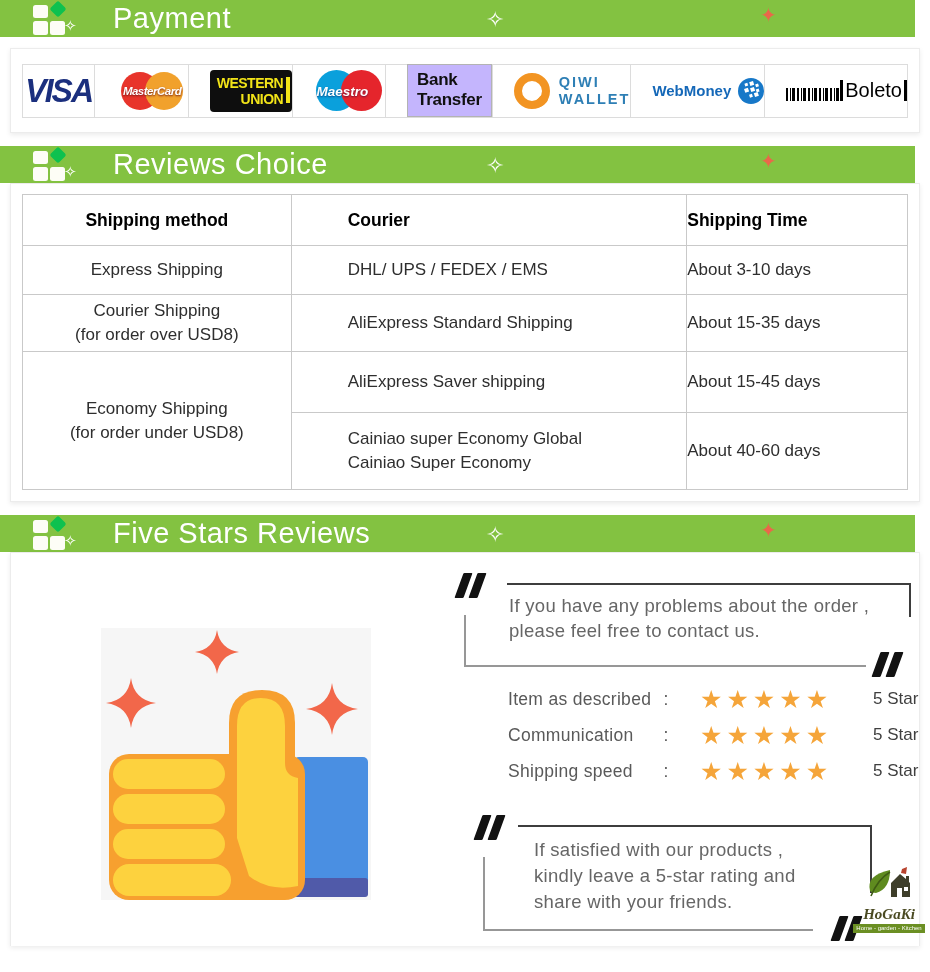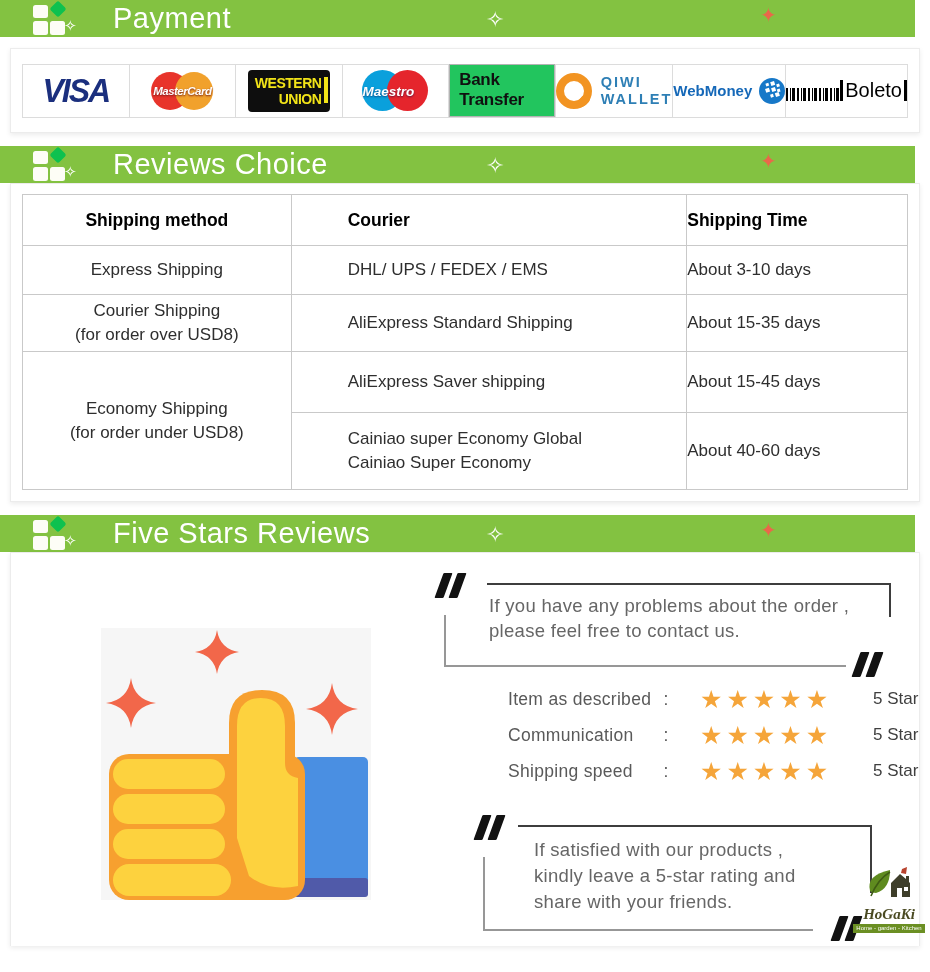--- a/index.html
+++ b/index.html
@@ -21,21 +21,21 @@
   .banner .title { color:#fff; font-size:29px; font-weight:400; margin-left:32px;
     letter-spacing:0.5px; white-space:nowrap; }
   .banner .sparkle-white { position:absolute; left:486px; top:7px; color:#fff;
     font-size:22px; font-family:"DejaVu Sans", sans-serif; }
   .banner .sparkle-orange { position:absolute; left:760px; top:3px; color:#e9684a;
     font-size:20px; font-family:"DejaVu Sans", sans-serif; }
 
   
   .payment-card { margin:11px 10px 13px; height:85px; border:1px solid #ececec;
     box-shadow:0 2px 5px rgba(0,0,0,.08); display:flex; align-items:center; background:#fff; }
-  .payment-grid { display:flex; width:886px; height:54px; margin:0 auto; border:1px solid #dcdcdc; }
+  .payment-grid { display:flex; width:886px; height:54px; margin:0 auto; border:1px solid #dcdcdc;gap:21px; }
   .pay-cell { flex:1; border-right:1px solid #dcdcdc; display:flex; align-items:center;
     justify-content:center; background:#fff; position:relative; }
   .pay-cell:last-child { border-right:none; }
 
   .visa-text { font-size:32px; font-weight:bold; font-style:italic; color:#1b2f7e;
     letter-spacing:-2px; transform:scaleY(1.05); }
 
   .mc-wrap { position:relative; width:64px; height:40px; }
   .mc-circle { position:absolute; width:38px; height:38px; border-radius:50%; top:1px; }
   .mc-red { left:1px; background:#e8342b; }
@@ -54,21 +54,21 @@
     border-right:2px solid #f2e418; }
 
   .maestro-wrap { position:relative; width:66px; height:42px; }
   .ms-circle { position:absolute; width:41px; height:41px; border-radius:50%; top:0; }
   .ms-blue { left:0; background:#0aa0dc; }
   .ms-red { left:25px; background:#e5252c; }
   .ms-text { position:absolute; width:100%; top:14px; text-align:left; color:#fff;
     font-style:italic; font-weight:bold; font-size:13.5px; text-shadow:0 1px 2px rgba(0,0,70,.55); }
 
   .bank-box { border:1px solid #b3b3b3; padding:5px 9px 6px; font-weight:bold;
-    font-size:17px; color:#101010; letter-spacing:-0.3px; background:#22c55e; }
+    font-size:17px; color:#101010; letter-spacing:-0.3px; background:#c4b5fd; }
 
   .qiwi-wrap { display:flex; align-items:center; gap:9px; }
   .qiwi-q { position:relative; width:36px; height:36px; border-radius:50%;
     border:8px solid #f29422; }
   .qiwi-q::after { content:""; position:absolute; right:-4px; bottom:-8px; width:9px;
     height:15px; background:#f29422; border-radius:60% 40% 80% 20%; transform:rotate(38deg); }
   .qiwi-text { color:#2e7fb5; font-size:14.5px; font-weight:bold; letter-spacing:2px;
     line-height:17px; }
 
   .wm-wrap { display:flex; align-items:center; gap:7px; }
@@ -97,21 +97,21 @@
   tr.r2 td { height:57px; }
   tr.r3 td { height:61px; }
   tr.r4 td { height:77px; }
 
   
   .review-card { position:relative; margin:0 10px; height:394px; background:#fff;
     border:1px solid #ececec; border-bottom:none; box-shadow:0 2px 5px rgba(0,0,0,.08); }
   .thumb { position:absolute; left:90px; top:75px; width:270px; height:272px; }
 
   .quote { position:absolute; }
-  .q1 { left:420px; top:20px; width:462px; height:92px; }
+  .q1 { left:440px; top:20px; width:462px; height:92px; }
   .q2 { left:455px; top:260px; width:428px; height:118px; }
   .qmark { position:absolute; display:flex; gap:5px; }
   .qmark i { display:block; width:9px; height:25px; background:#121212;
     transform:skewX(-20deg); border-radius:1px; }
   .q1 .qmark.open { left:8px; top:0; }
   .q1 .qmark.close { right:14px; bottom:-12px; }
   .q1 .tbracket { position:absolute; left:56px; top:10px; right:2px; height:34px;
     border-top:2px solid #3d3d3d; border-right:2px solid #3d3d3d; }
   .q1 .bbracket { position:absolute; left:13px; top:42px; width:402px; height:52px;
     border-left:2px solid #979797; border-bottom:2px solid #979797; }

